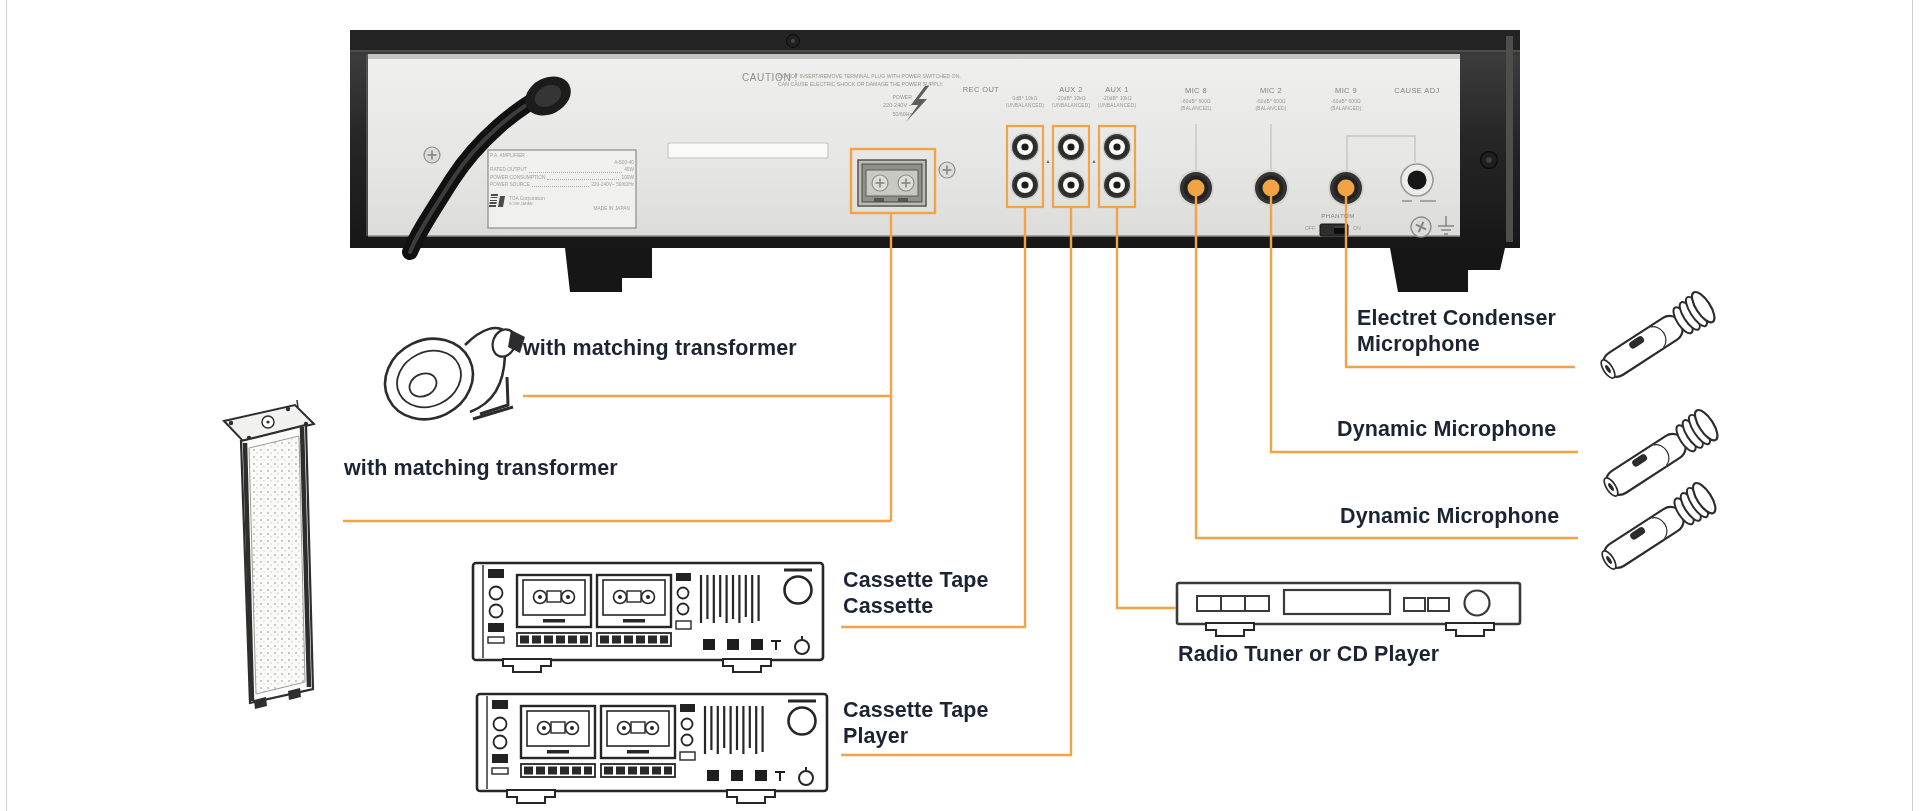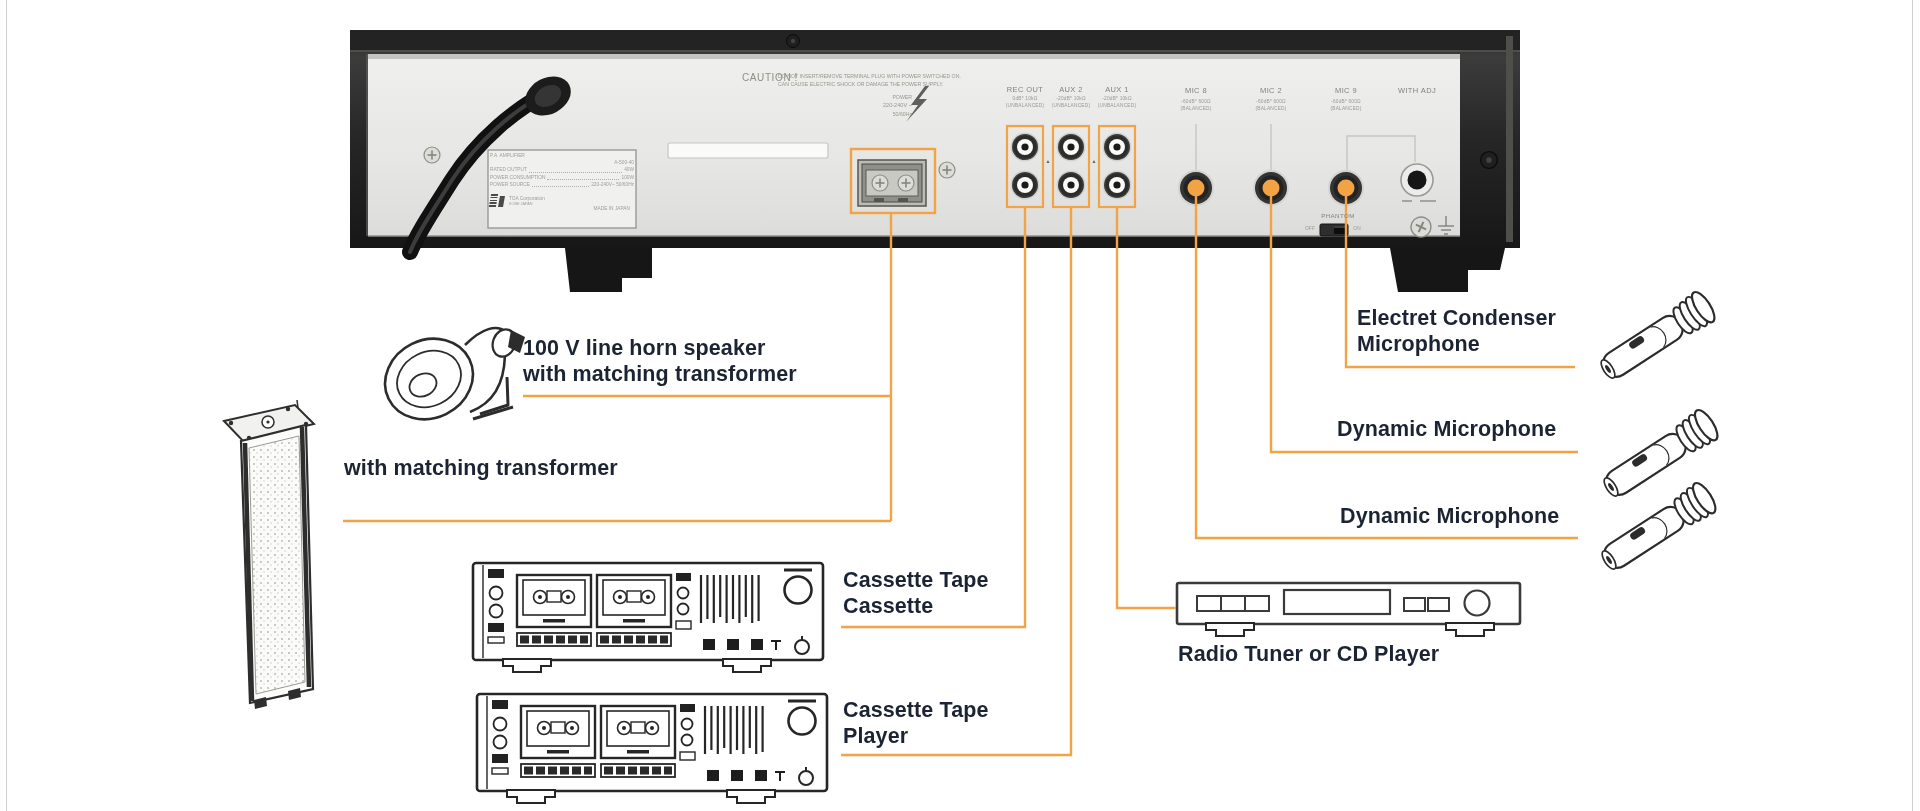--- a/index.html
+++ b/index.html
@@ -332,21 +332,21 @@
     <div class="madein">MADE IN JAPAN</div>
     <div class="brandrow">
       <span class="plogo"></span>
       <span>
         <span>TOA Corporation</span>
         <span class="bsub" style="display:block">KOBE JAPAN</span>
       </span>
     </div>
   </div>
 
-  <div class="st pnl-lbl" style="left:1025px;top:85px">REC OUT</div>
+  <div class="st pnl-lbl" style="left:981px;top:85px">REC OUT</div>
   <div class="st pnl-sub" style="left:1025px;top:96px">0dB* 10kΩ</div>
   <div class="st pnl-sub" style="left:1025px;top:103px">(UNBALANCED)</div>
 
   <div class="st pnl-lbl" style="left:1071px;top:85px">AUX 2</div>
   <div class="st pnl-sub" style="left:1071px;top:96px">-20dB* 10kΩ</div>
   <div class="st pnl-sub" style="left:1071px;top:103px">(UNBALANCED)</div>
 
   <div class="st pnl-lbl" style="left:1117px;top:85px">AUX 1</div>
   <div class="st pnl-sub" style="left:1117px;top:96px">-20dB* 10kΩ</div>
   <div class="st pnl-sub" style="left:1117px;top:103px">(UNBALANCED)</div>
@@ -359,28 +359,27 @@
   <div class="st pnl-sub" style="left:1196px;top:106px">(BALANCED)</div>
 
   <div class="st pnl-lbl" style="left:1271px;top:86px">MIC 2</div>
   <div class="st pnl-sub" style="left:1271px;top:99px">-60dB* 600Ω</div>
   <div class="st pnl-sub" style="left:1271px;top:106px">(BALANCED)</div>
 
   <div class="st pnl-lbl" style="left:1346px;top:86px">MIC 9</div>
   <div class="st pnl-sub" style="left:1346px;top:99px">-60dB* 600Ω</div>
   <div class="st pnl-sub" style="left:1346px;top:106px">(BALANCED)</div>
 
-  <div class="st pnl-lbl" style="left:1417px;top:86px">WITH ADJ</div>
+  <div class="st pnl-lbl" style="left:1417px;top:86px">CAUSE ADJ</div>
 
   <div class="st pnl-lbl" style="left:1338px;top:212px;font-size:6.2px">PHANTOM</div>
   <div class="st pnl-sub" style="left:1310px;top:226px">OFF</div>
   <div class="st pnl-sub" style="left:1357px;top:226px">ON</div>
 
   <div class="anno" style="left:523px;top:336px">
-    <span>100 V line horn speaker</span>
     <span>with matching transformer</span>
   </div>
   <div class="anno" style="left:344px;top:456px">
     <span>with matching transformer</span>
   </div>
   <div class="anno" style="left:843px;top:568px">
     <span>Cassette Tape</span>
     <span>Cassette</span>
   </div>
   <div class="anno" style="left:843px;top:698px">

